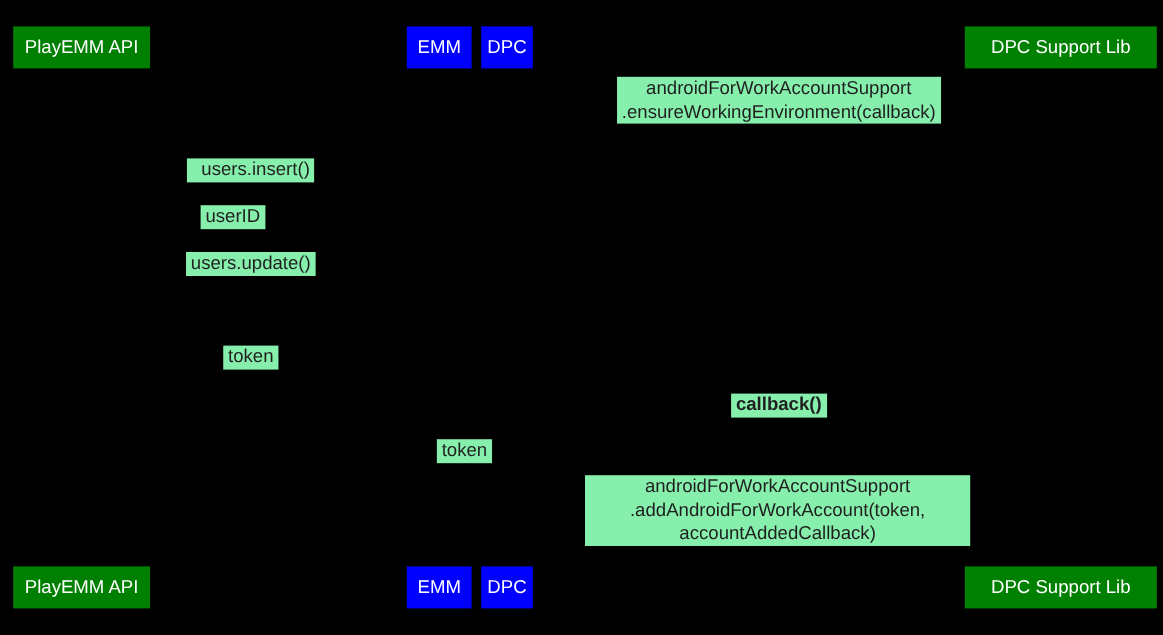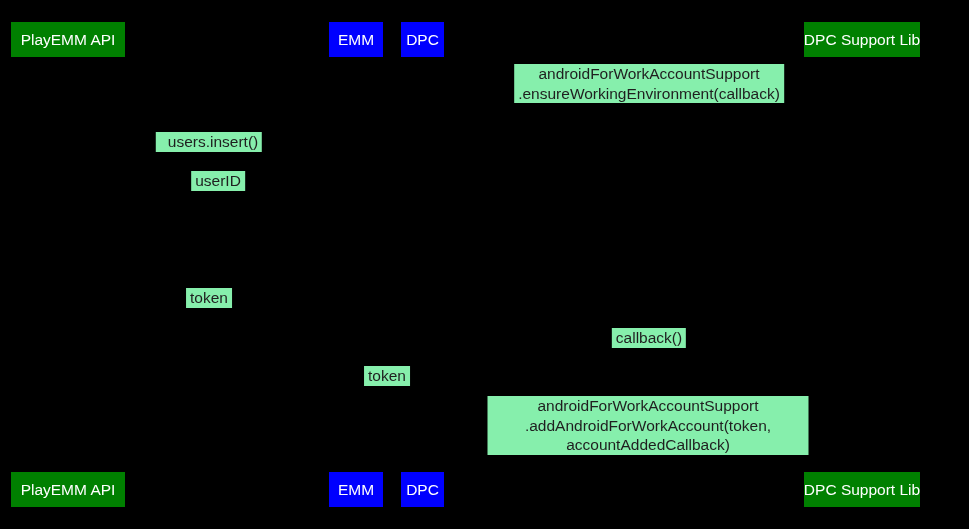--- a/index.html
+++ b/index.html
@@ -24,60 +24,61 @@
     justify-content: center;
     color: #ffffff;
     font-size: 15.5px;
     white-space: nowrap;
   }
   .actor.green { background: #008000; }
   .actor.blue  { background: #0000ff; }
   .row-top    { top: 22px; }
   .row-bottom { top: 472px; }
   .pos-playemm { left: 11px;  width: 114px; }
-  .pos-emm     { left: 329px; width: 54px;  }
+  .pos-emm     { left: 339px; width: 54px;  }
   .pos-dpc     { left: 401px; width: 43px;  }
-  .pos-dpclib  { left: 804px; width: 116px; }
+  .pos-dpclib  { left: 804px; width: 160px; }
 
   
   .msg {
     position: absolute;
     transform: translateX(-50%);
     background: #86efac;
     color: #1f1f1f;
     font-size: 15.5px;
     line-height: 19.5px;
     padding: 0px 4px;
     white-space: pre-line;
     text-align: center;
   }
   .m-ensure   { left: 649px; top: 64px;  }
   .m-insert   { left: 209px; top: 132px; padding-left: 12px; }
-  .m-userid   { left: 218px; top: 171px; }
+  .m-userid   { left: 194px; top: 171px; }
   .m-update   { left: 209px; top: 210px; }
   .m-gentoken { left: 210px; top: 249px; }
   .m-token1   { left: 209px; top: 288px; }
-  .m-callback { left: 649px; top: 328px; }
+  .m-callback { left: 649px; top: 328px; font-weight: bold; }
   .m-token2   { left: 387px; top: 366px; }
   .m-addafw   { left: 648px; top: 396px; }
 </style>
 </head>
 <body>
 
 <div id="diagram">
 
   <div class="actor green row-top pos-playemm">PlayEMM API</div>
   <div class="actor blue row-top pos-emm">EMM</div>
   <div class="actor blue row-top pos-dpc">DPC</div>
   <div class="actor green row-top pos-dpclib">DPC Support Lib</div>
 
   <div class="msg m-ensure">androidForWorkAccountSupport
 .ensureWorkingEnvironment(callback)</div>
   <div class="msg m-insert">users.insert()</div>
   <div class="msg m-userid">userID</div>
+  <div class="msg m-update">users.update()</div>
   <div class="msg m-token1">token</div>
   <div class="msg m-callback">callback()</div>
   <div class="msg m-token2">token</div>
   <div class="msg m-addafw">androidForWorkAccountSupport
 .addAndroidForWorkAccount(token, accountAddedCallback)</div>
 
   <div class="actor green row-bottom pos-playemm">PlayEMM API</div>
   <div class="actor blue row-bottom pos-emm">EMM</div>
   <div class="actor blue row-bottom pos-dpc">DPC</div>
   <div class="actor green row-bottom pos-dpclib">DPC Support Lib</div>

